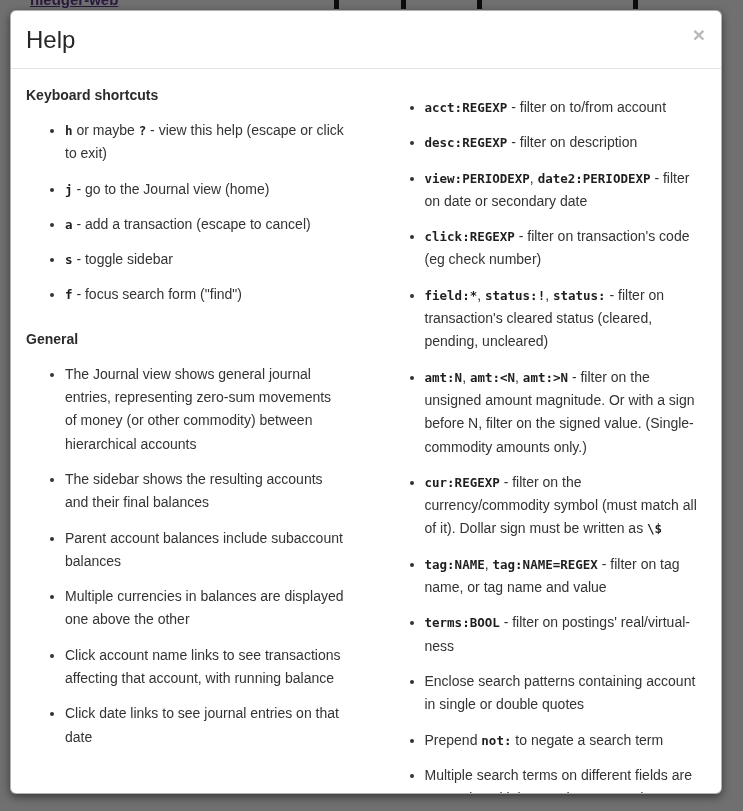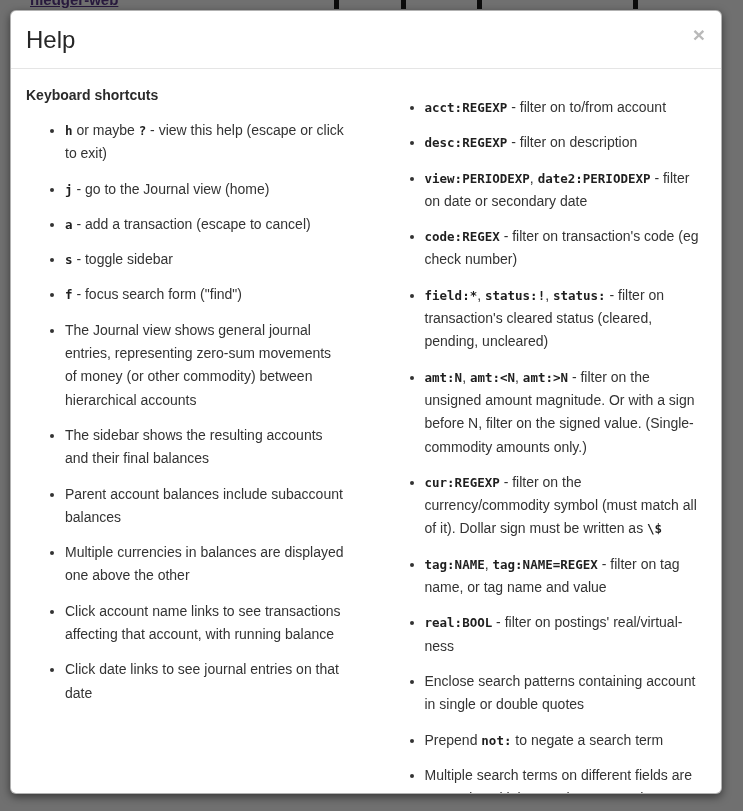--- a/index.html
+++ b/index.html
@@ -100,40 +100,41 @@
   <div class="modal-body">
     <div class="col">
       <h4 class="section-heading">Keyboard shortcuts</h4>
       <ul class="help-list">
           <li><code>h</code> or maybe <code>?</code> - view this help (escape or click to exit)</li>
           <li><code>j</code> - go to the Journal view (home)</li>
           <li><code>a</code> - add a transaction (escape to cancel)</li>
           <li><code>s</code> - toggle sidebar</li>
           <li><code>f</code> - focus search form ("find")</li>
         </ul>
+      <h4 class="section-heading spaced">General</h4>
       <ul class="help-list">
           <li>The Journal view shows general journal entries, representing zero-sum movements of money (or other commodity) between hierarchical accounts</li>
           <li>The sidebar shows the resulting accounts and their final balances</li>
           <li>Parent account balances include subaccount balances</li>
           <li>Multiple currencies in balances are displayed one above the other</li>
           <li>Click account name links to see transactions affecting that account, with running balance</li>
           <li>Click date links to see journal entries on that date</li>
         </ul>
     </div>
     <div class="col">
       <ul class="help-list">
           <li><code>acct:REGEXP</code> - filter on to/from account</li>
           <li><code>desc:REGEXP</code> - filter on description</li>
           <li><code>view:PERIODEXP</code>, <code>date2:PERIODEXP</code> - filter on date or secondary date</li>
-          <li><code>code:REGEX</code> - filter on transaction's code (eg check number)</li>
+          <li><code>click:REGEXP</code> - filter on transaction's code (eg check number)</li>
           <li><code>field:*</code>, <code>status:!</code>, <code>status:</code> - filter on transaction's cleared status (cleared, pending, uncleared)</li>
           <li><code>amt:N</code>, <code>amt:&lt;N</code>, <code>amt:&gt;N</code> - filter on the unsigned amount magnitude. Or with a sign before N, filter on the signed value. (Single-commodity amounts only.)</li>
           <li><code>cur:REGEXP</code> - filter on the currency/commodity symbol (must match all of it). Dollar sign must be written as <code>\$</code></li>
           <li><code>tag:NAME</code>, <code>tag:NAME=REGEX</code> - filter on tag name, or tag name and value</li>
-          <li><code>real:BOOL</code> - filter on postings' real/virtual-ness</li>
+          <li><code>terms:BOOL</code> - filter on postings' real/virtual-ness</li>
           <li>Enclose search patterns containing account in single or double quotes</li>
           <li>Prepend <code>not:</code> to negate a search term</li>
           <li>Multiple search terms on different fields are AND'ed, multiple search terms on the same field are OR'ed</li>
           <li>These search terms also work with command-line hledger</li>
         </ul>
     </div>
   </div>
 </div>
 
 </body></html>

